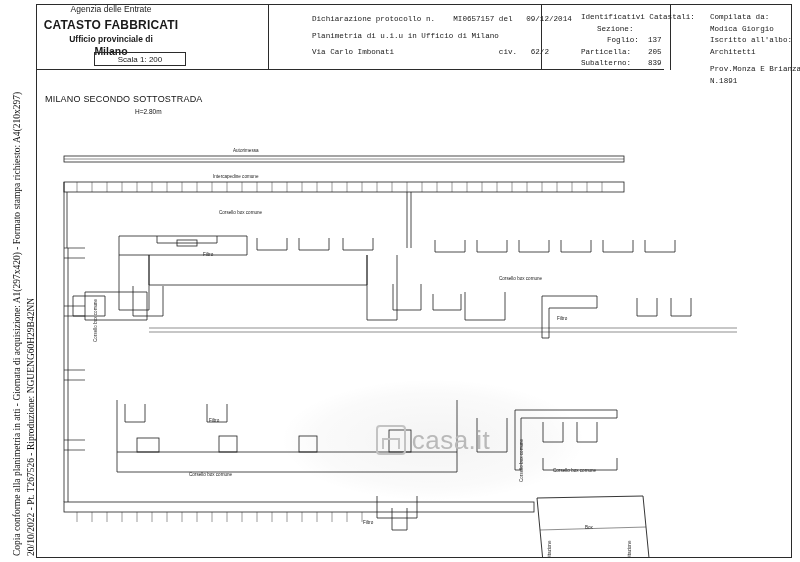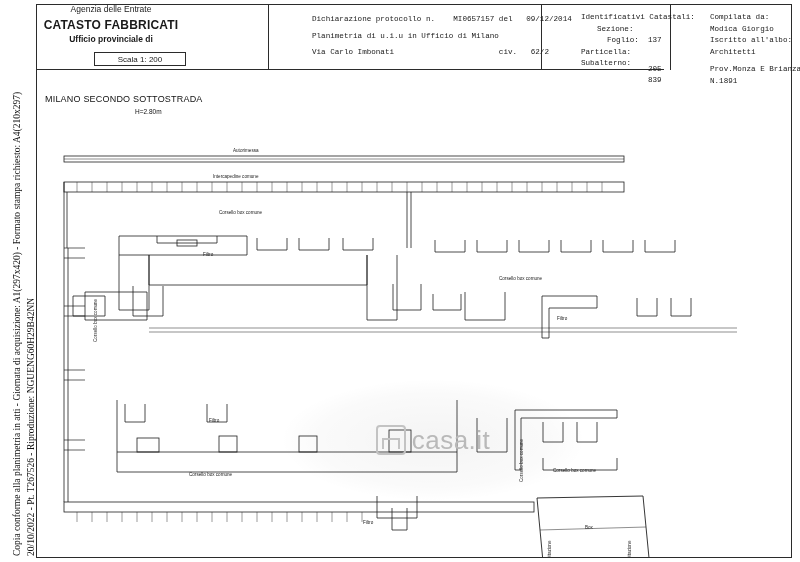--- a/index.html
+++ b/index.html
@@ -100,20 +100,21 @@
 
   <div class="hdr">
     <div class="vline" style="left:232px;height:66px;"></div>
     <div class="vline" style="left:505px;height:66px;"></div>
     <div class="vline" style="left:634px;height:66px;"></div>
 
     <div class="h-agenzia">
       <div class="l1">Agenzia delle Entrate</div>
       <div class="l2">CATASTO FABBRICATI</div>
       <div class="l3">Ufficio provinciale di</div>
+      <div class="l4">Milano</div>
     </div>
 
     <div class="scala-box">Scala 1: 200</div>
 
     <div class="h-col h-col2">
       <span class="r">Dichiarazione protocollo n.    MI0657157 del   09/12/2014</span>
       <span class="r" style="margin-top:5px;display:block;">Planimetria di u.i.u in Ufficio di Milano</span>
       <span class="r" style="margin-top:5px;display:block;">Via Carlo Imbonati                       civ.   62/2</span>
     </div>
 
@@ -121,21 +122,21 @@
       <span class="t">Identificativi Catastali:</span>
       <span class="t indent">Sezione:</span>
       <span class="t indent" style="padding-left:26px;">Foglio:</span>
       <span class="t">Particella:</span>
       <span class="t">Subalterno:</span>
     </div>
     <div class="h-col" style="left:628px;top:8px;width:0;"></div>
     <div class="h-col" style="left:612px;top:19.5px;">
       <span class="t" style="display:block;height:11.5px;"></span>
       <span class="t" style="display:block;height:11.5px;">137</span>
-      <span class="t" style="display:block;height:11.5px;margin-top:17px;">205</span>
+      <span class="t" style="display:block;height:11.5px;">205</span>
       <span class="t" style="display:block;height:11.5px;text-align:center;">839</span>
     </div>
 
     <div class="h-col h-col4">
       <span class="t">Compilata da:</span>
       <span class="t">Modica Giorgio</span>
       <span class="t">Iscritto all'albo:</span>
       <span class="t">Architetti</span>
       <span class="t" style="margin-top:6px;display:block;">Prov.Monza E Brianza    N.1891</span>
     </div>

